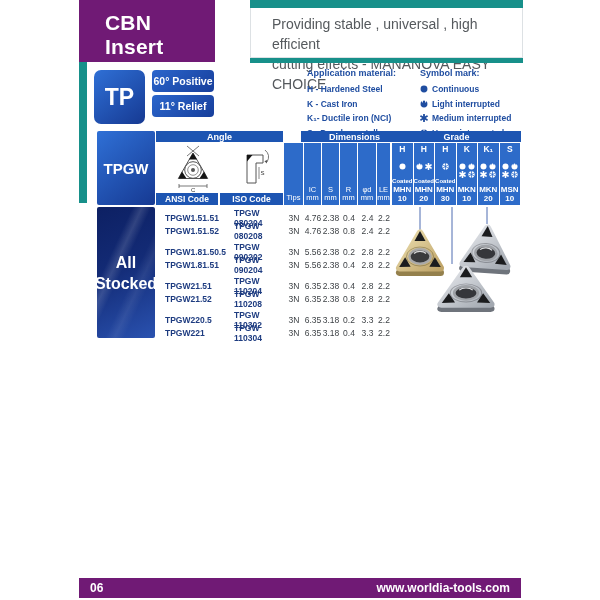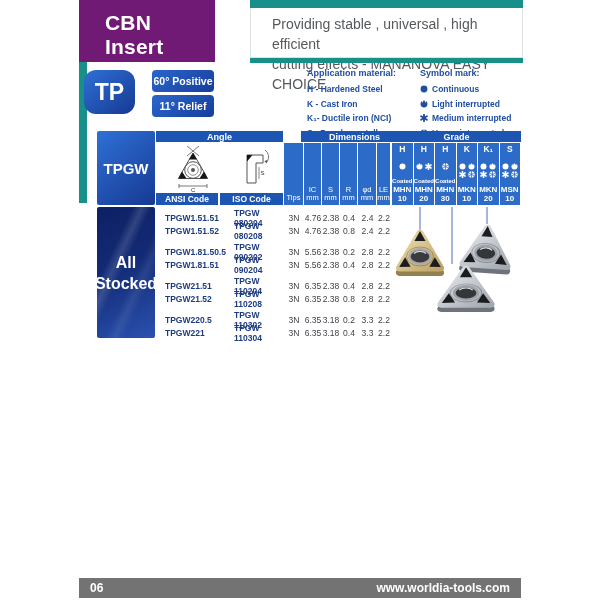--- a/index.html
+++ b/index.html
@@ -14,21 +14,21 @@
   .strip{position:absolute;left:79px;top:62px;width:8px;height:141px;background:#17908a;}
 
   
   .tag-top{position:absolute;left:250px;top:0;width:273px;height:8px;background:#17908a;}
   .tag-box{position:absolute;left:250px;top:8px;width:273px;height:50px;background:#fff;
            border:1px solid #dde1e4;border-top:none;box-sizing:border-box;
            color:#55595d;font-size:14px;line-height:20px;padding:6px 0 0 21px;}
   .tag-under{position:absolute;left:250px;top:58px;width:273px;height:5px;background:#17908a;}
 
   
-  .tp{position:absolute;left:84px;top:70px;width:51px;height:44px;border-radius:12px;
+  .tp{position:absolute;left:94px;top:70px;width:51px;height:54px;border-radius:7px;
       background:linear-gradient(140deg,#2f70d6,#163992);color:#fff;font-size:23px;
       font-weight:bold;display:flex;align-items:center;justify-content:center;}
   .tp-cell{position:absolute;left:152px;width:62px;height:22px;border-radius:4px;
       background:linear-gradient(140deg,#2b66cc,#173e9b);color:#fff;font-size:10.5px;
       font-weight:bold;display:flex;align-items:center;justify-content:center;}
   #tp-pos{top:70px}#tp-rel{top:95px}
 
   
   .legend{position:absolute;top:68px;color:#1f4da0;font-size:8.5px;}
   #app-legend{left:307px;width:112px;}
@@ -83,21 +83,21 @@
   .trow{display:grid;grid-template-columns:74px 50px 20px 18px 18px 18px 19px 14px;height:13.2px;
       align-items:center;}
   .c-ansi{font-size:8.5px;font-weight:bold;color:#1e3c80;padding-left:5px;}
   .c-iso{font-size:8.5px;font-weight:bold;color:#1e3c80;}
   .c-num{font-size:8.5px;font-weight:normal;color:#3f4347;text-align:center;}
 
   
   #inserts{position:absolute;left:380px;top:205px;}
 
   
-  .footer{position:absolute;left:79px;top:578px;width:442px;height:20px;background:#737373;
+  .footer{position:absolute;left:79px;top:578px;width:442px;height:20px;background:#701a75;
       color:#fff;display:flex;align-items:center;justify-content:space-between;
       box-sizing:border-box;padding:3px 11px;font-size:12px;font-weight:bold;}
 </style>
 </head>
 <body>
 
 <div class="page">
 
   <div class="cbn">
     <div class="t1">CBN Insert</div>

